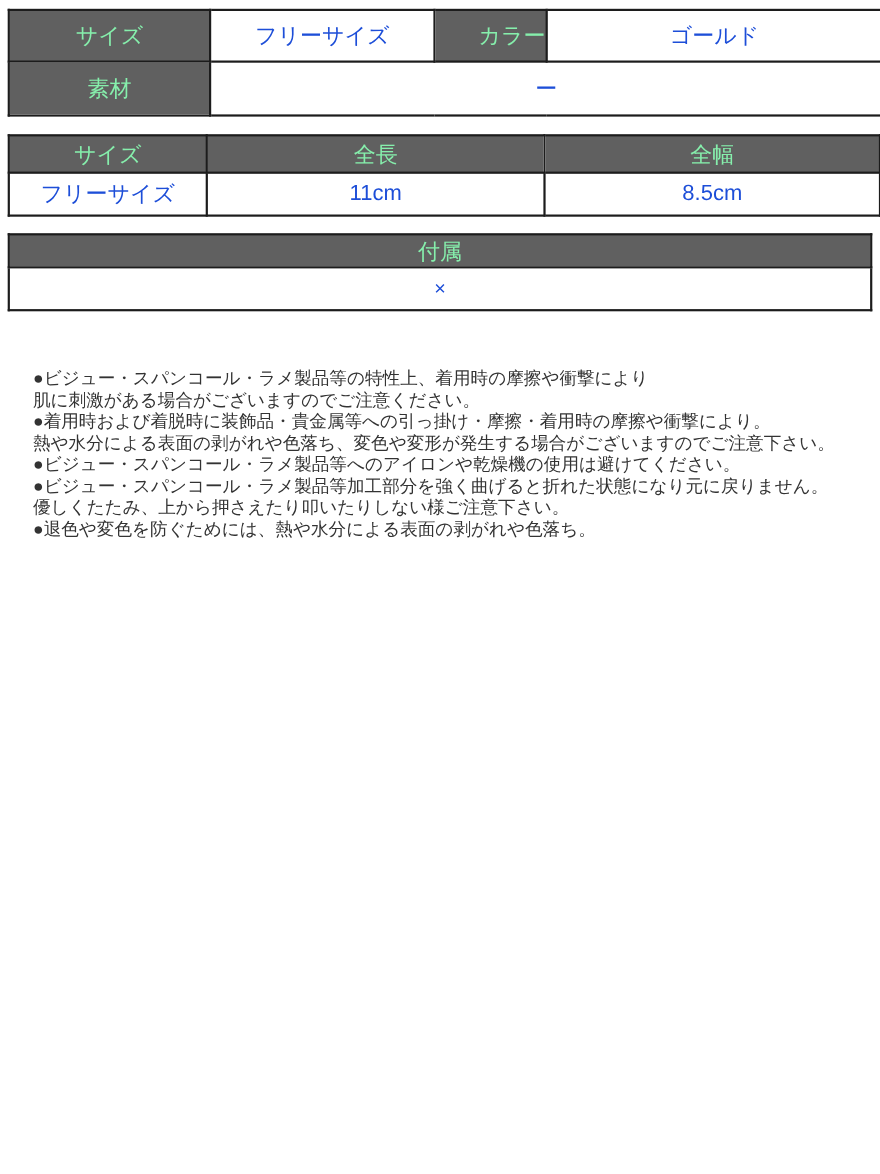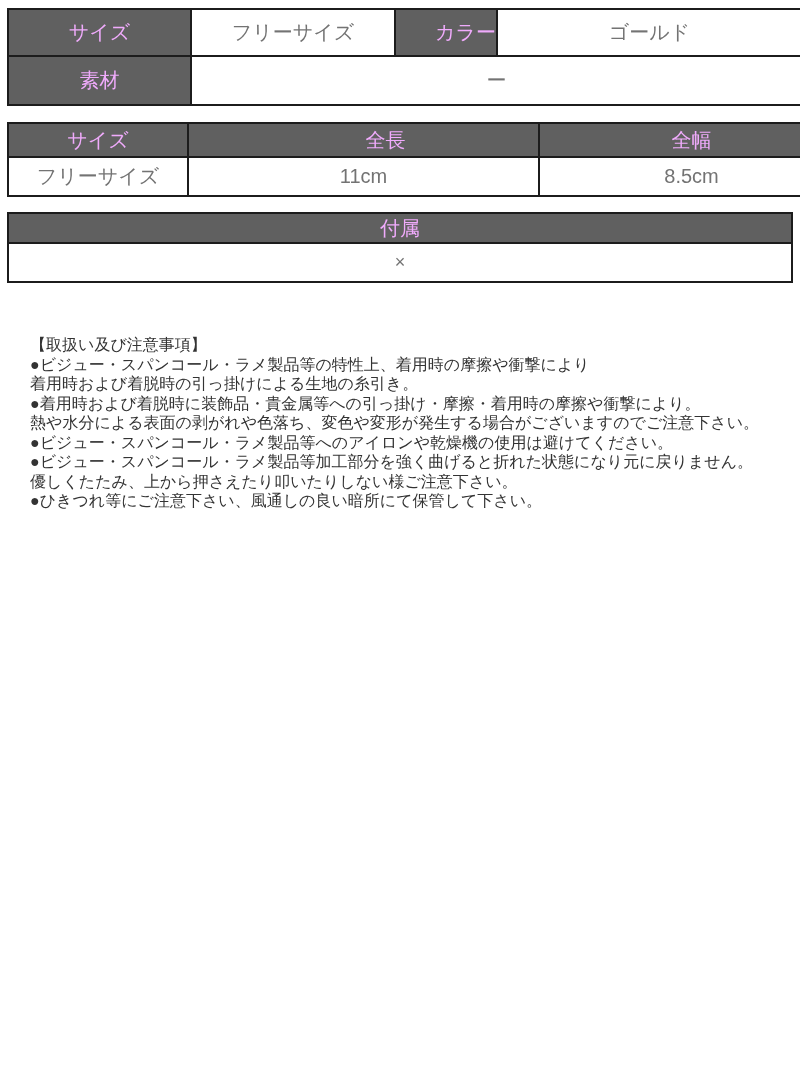--- a/index.html
+++ b/index.html
@@ -26,25 +26,25 @@
     border: 2px solid #1c1c1c;
     text-align: center;
     vertical-align: middle;
     padding: 0;
     font-size: 20px;
     font-weight: normal;
     overflow: hidden;
   }
   .hd {
     background: #606060;
-    color: #f0abfc;
+    color: #86efac;
   }
   .val {
     background: #ffffff;
-    color: #737373;
+    color: #1d4ed8;
   }
   #table1 { margin-top: 8px; }
   #table1 .r1 td, #table1 .r1 th { height: 45px; }
   #table1 .r2 td, #table1 .r2 th { height: 47px; }
 
   #table2 { margin-top: 16px; }
   #table2 .r1 th { height: 32px; }
   #table2 .r2 td { height: 37px; }
 
   #table3 { margin-top: 15px; }
@@ -79,21 +79,21 @@
       <th class="hd">素材</th>
       <td class="val" colspan="3">ー</td>
     </tr>
   </tbody>
     </table>
 
   <table class="spec" id="table2">
     <tbody>
         <tr class="r1">
       <th class="hd" style="width:178px;">サイズ</th>
-      <th class="hd" style="width:305px;padding-left:44px;">全長</th>
+      <th class="hd" style="width:305px;">全長</th>
       <th class="hd" style="width:303px;">全幅</th>
     </tr>
     <tr class="r2">
       <td class="val">フリーサイズ</td>
       <td class="val">11cm</td>
       <td class="val">8.5cm</td>
     </tr>
   </tbody>
     </table>
 
@@ -102,24 +102,23 @@
         <tr class="r1">
       <th class="hd">付属</th>
     </tr>
     <tr class="r2">
       <td class="val">×</td>
     </tr>
   </tbody>
     </table>
 
   <div class="notes">
-    <div>【取扱い及び注意事項】</div>
     <div>●ビジュー・スパンコール・ラメ製品等の特性上、着用時の摩擦や衝撃により</div>
-    <div>着用時および着脱時の引っ掛けによる生地の糸引き。</div>
+    <div>肌に刺激がある場合がございますのでご注意ください。</div>
     <div>●着用時および着脱時に装飾品・貴金属等への引っ掛け・摩擦・着用時の摩擦や衝撃により。</div>
     <div>熱や水分による表面の剥がれや色落ち、変色や変形が発生する場合がございますのでご注意下さい。</div>
     <div>●ビジュー・スパンコール・ラメ製品等へのアイロンや乾燥機の使用は避けてください。</div>
     <div>●ビジュー・スパンコール・ラメ製品等加工部分を強く曲げると折れた状態になり元に戻りません。</div>
     <div>優しくたたみ、上から押さえたり叩いたりしない様ご注意下さい。</div>
-    <div>●ひきつれ等にご注意下さい、風通しの良い暗所にて保管して下さい。</div>
+    <div>●退色や変色を防ぐためには、熱や水分による表面の剥がれや色落ち。</div>
   </div>
 
 </div>
 
 </body></html>

